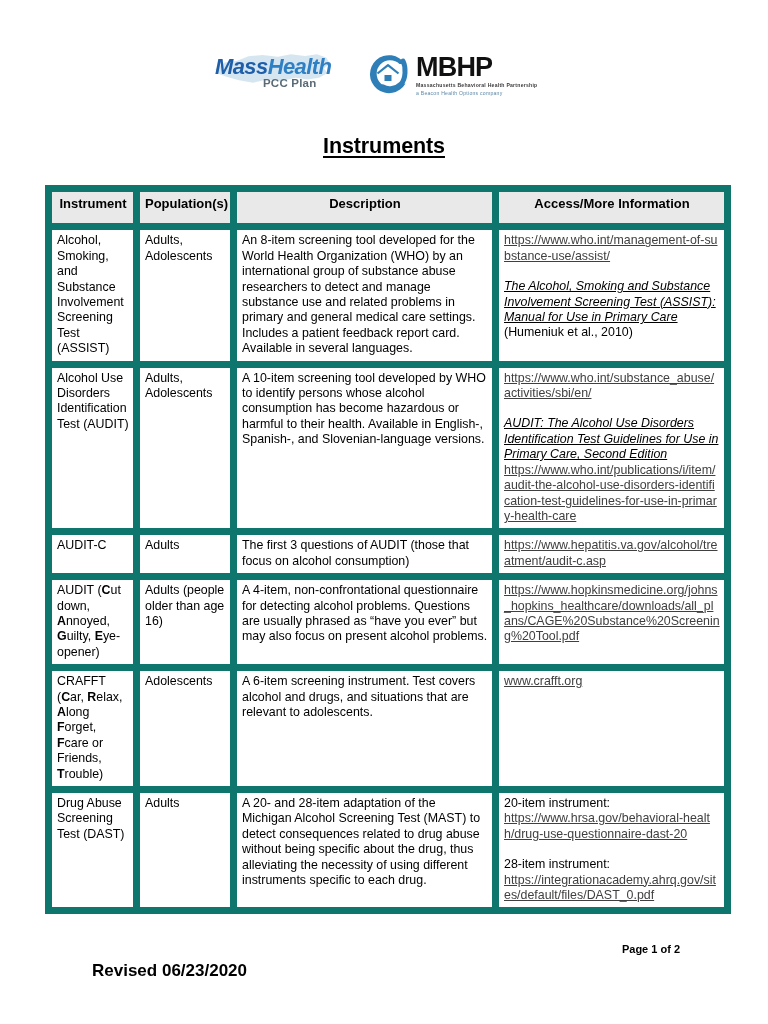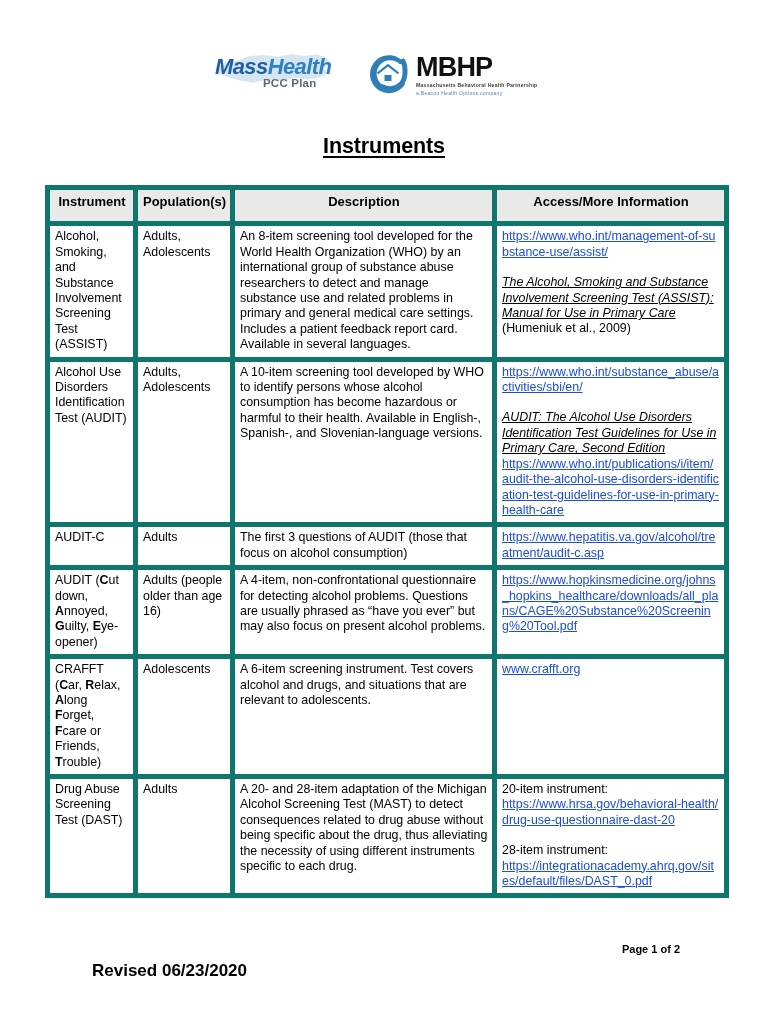--- a/index.html
+++ b/index.html
@@ -133,21 +133,21 @@
     position: absolute;
     left: 45px; top: 185px;
     width: 679px;
   }
   table.grid {
     width: 679px;
     border-collapse: collapse;
     table-layout: fixed;
   }
   table.grid th, table.grid td {
-    border: 5px solid #0f766e;
+    border: 7px solid #0f766e;
     vertical-align: top;
     padding: 3px 4px 4px 5px;
     font-family: "Liberation Sans", sans-serif;
     font-size: 12.4px;
     line-height: 15.4px;
   }
   table.grid th {
     background: #e9e9e9;
     text-align: center;
     font-weight: bold;
@@ -156,21 +156,21 @@
     padding-bottom: 12px;
     vertical-align: top;
   }
   col.c-instr { width: 88px; }
   col.c-pop   { width: 97px; }
   col.c-desc  { width: 262px; }
   col.c-acc   { width: 232px; }
 
   td.acc { word-break: break-word; }
   .lnk {
-    color: #1d4ed8;
+    color: #404040;
     text-decoration: underline;
     word-break: break-all;
     display: inline;
   }
   .ital { font-style: italic; text-decoration: underline; }
   .gap { display: block; height: 15px; }
   b.hl { font-weight: bold; }
 
   
   .footer-page {
@@ -240,21 +240,21 @@
           <th>Population(s)</th>
           <th>Description</th>
           <th>Access/More Information</th>
         </tr>
       </thead>
       <tbody>
           <tr>
             <td>Alcohol, Smoking, and Substance Involvement Screening Test (ASSIST)</td>
             <td>Adults, Adolescents</td>
             <td>An 8-item screening tool developed for the World Health Organization (WHO) by an international group of substance abuse researchers to detect and manage substance use and related problems in primary and general medical care settings.  Includes a patient feedback report card.  Available in several languages.</td>
-            <td class="acc"><a class="lnk" href="#">https://www.who.int/management-of-substance-use/assist/</a><span class="gap"></span><span class="ital">The Alcohol, Smoking and Substance Involvement Screening Test (ASSIST):  Manual for Use in Primary Care</span><span> (Humeniuk et al., 2009)</span></td>
+            <td class="acc"><a class="lnk" href="#">https://www.who.int/management-of-substance-use/assist/</a><span class="gap"></span><span class="ital">The Alcohol, Smoking and Substance Involvement Screening Test (ASSIST):  Manual for Use in Primary Care</span><span> (Humeniuk et al., 2010)</span></td>
           </tr>
           <tr>
             <td>Alcohol Use Disorders Identification Test (AUDIT)</td>
             <td>Adults, Adolescents</td>
             <td>A 10-item screening tool developed by WHO to identify persons whose alcohol consumption has become hazardous or harmful to their health. Available in English-, Spanish-, and Slovenian-language versions.</td>
             <td class="acc"><a class="lnk" href="#">https://www.who.int/substance_abuse/activities/sbi/en/</a><span class="gap"></span><span class="ital">AUDIT:  The Alcohol Use Disorders Identification Test Guidelines for Use in Primary Care, Second Edition</span><br><a class="lnk" href="#">https://www.who.int/publications/i/item/audit-the-alcohol-use-disorders-identification-test-guidelines-for-use-in-primary-health-care</a></td>
           </tr>
           <tr>
             <td>AUDIT-C</td>
             <td>Adults</td>

